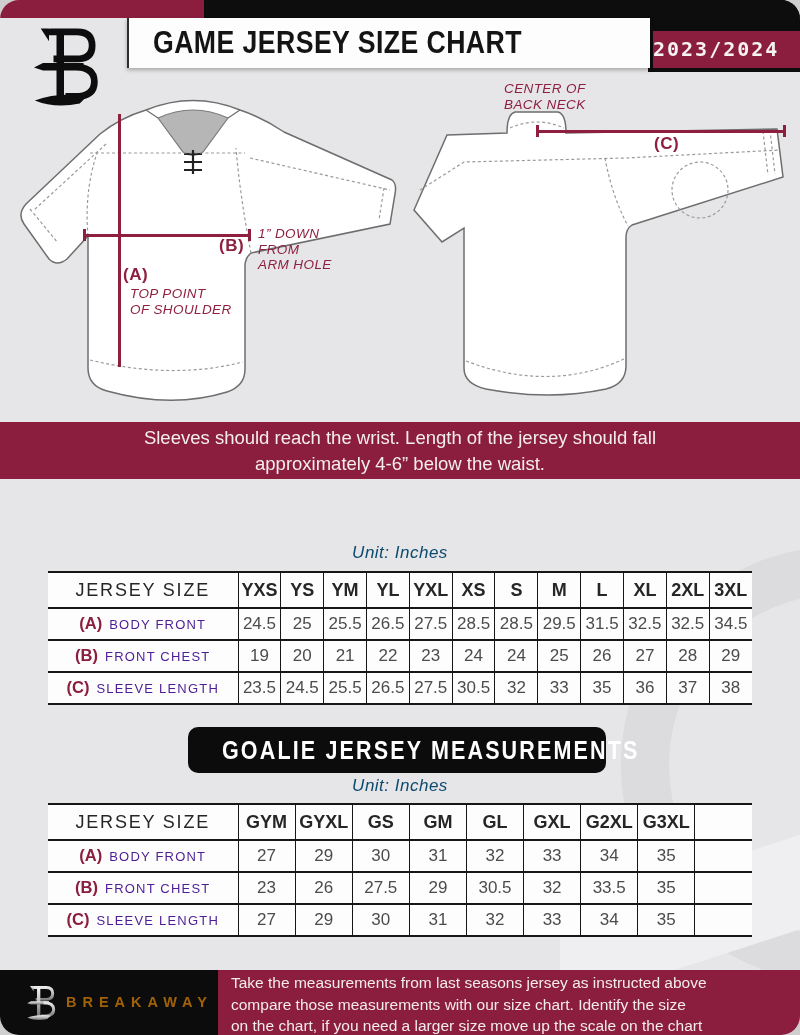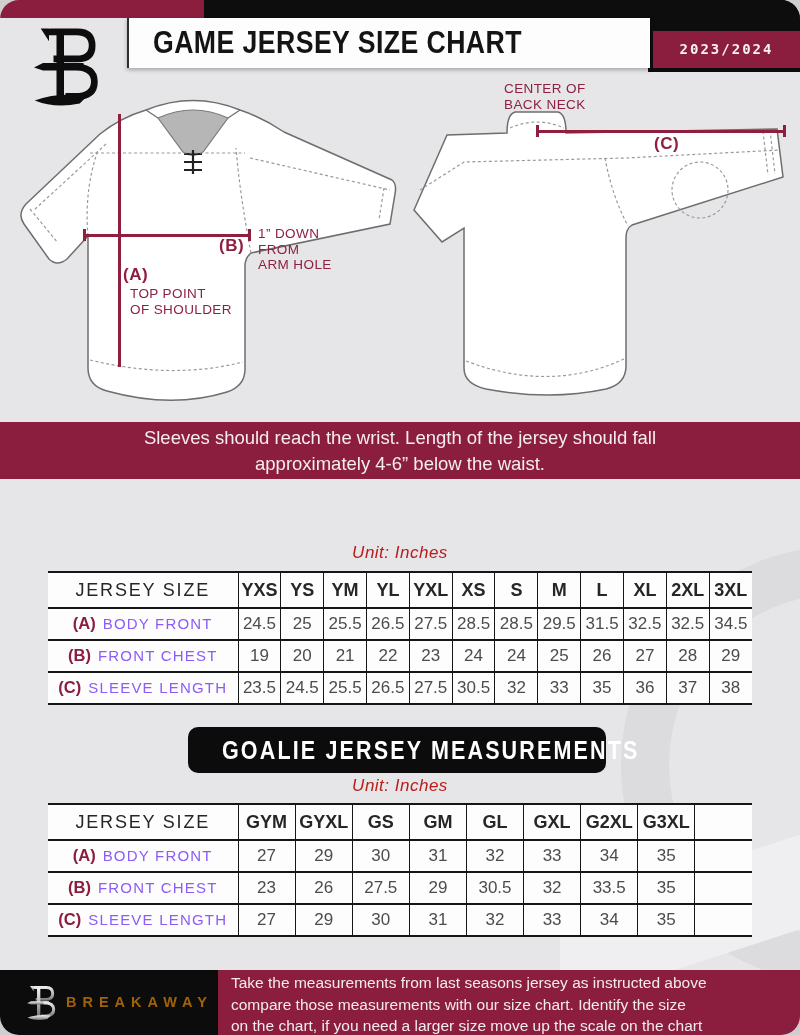--- a/index.html
+++ b/index.html
@@ -24,57 +24,57 @@
     border-left:2px solid #2e2e2e; box-shadow:0 2px 4px rgba(0,0,0,.28);
   }
   .page-title {
     left:153px; top:18px; height:50px; line-height:50px;
     font-size:31px; font-weight:bold; color:#141414; letter-spacing:.5px;
   }
   .cond { display:inline-block; transform:scaleX(.86); transform-origin:left center; white-space:nowrap; }
   .cond-c { display:inline-block; transform:scaleX(.86); transform-origin:center center; white-space:nowrap; }
   .year-box {
     left:653px; top:31px; width:147px; height:37px; background:#8b1e3e;
-    color:#f7f2f3; text-align:center; line-height:37px;
-    font-family:"DejaVu Sans Mono", monospace; font-weight:bold; font-size:14px; letter-spacing:2px;
+    color:#f7f2f3; line-height:37px;
+    font-family:"DejaVu Sans Mono", monospace; font-weight:bold; font-size:20px; letter-spacing:2px;
   }
   .logo-hdr { left:22px; top:24px; width:78px; height:84px; }
 
   
   .jersey-svg { top:78px; width:400px; height:344px; }
   .mline { background:#8e1f3f; }
   .mlabel { color:#8e1f3f; font-weight:bold; font-size:17px; letter-spacing:.5px; }
   .note {
-    color:#8e2040; font-size:13.5px; line-height:15.5px;
+    color:#8e2040; font-style:italic; font-size:13.5px; line-height:15.5px;
     letter-spacing:.4px; white-space:pre-line;
   }
 
   
   .banner {
     left:0; top:422px; width:800px; height:57px; background:#8b1e3e;
     color:#f4edef; text-align:center; font-size:18.5px; line-height:26px; padding-top:3px;
   }
 
   
   .pill {
     background:#0c0c0c; border-radius:10px; width:418px; height:46px; left:188px;
     color:#fff; text-align:center; line-height:46px; font-size:25px; font-weight:bold;
     letter-spacing:2.5px;
   }
-  .unit { left:0; width:800px; text-align:center; font-style:italic; font-size:17px; color:#b91c1c; letter-spacing:.5px; }
+  .unit { left:0; width:800px; text-align:center; font-style:italic; font-size:17px; color:#0c4a6e; letter-spacing:.5px; }
 
   
   table.meas { border-collapse:collapse; table-layout:fixed; width:704px; background:#fdfdfd;padding-left:40px; }
   table.meas th, table.meas td { border-left:1.5px solid #161616; text-align:center; vertical-align:middle; }
   table.meas th:first-child, table.meas td:first-child { border-left:none; }
   table.meas thead th { border-top:2px solid #161616; border-bottom:2px solid #161616; height:36px; font-size:18px; color:#262626; }
   table.meas tbody td { border-bottom:2px solid #161616; height:32px; font-size:17px; font-weight:normal; color:#4c4c4c; }
   .corner-lbl { font-size:14.5px; font-weight:normal; color:#4a4a4a; letter-spacing:1.8px; }
   .row-key { color:#8b1e3e; font-weight:bold; font-size:16.5px; margin-right:7px; }
-  .row-lbl { font-size:15px; color:#8b5cf6; letter-spacing:1.2px; }
+  .row-lbl { font-size:13px; color:#4c1d95; letter-spacing:1.2px; }
   .tbl-wrap { left:48px; }
 
   
   .footer-black { left:0; top:970px; width:218px; height:65px; background:#0c0c0c; }
   .brand-name { left:66px; top:970px; height:71px; line-height:65px; color:#a16207;
                 font-size:14.5px; font-weight:bold; letter-spacing:6px; }
   .logo-ftr { left:22px; top:984px; width:34px; height:37px; }
   .footer-maroon { left:218px; top:970px; width:582px; height:65px; background:#8b1e3e;
                    color:#f3eaed; font-size:15.5px; line-height:21.5px; padding:2px 0 0 13px; }
 </style>

